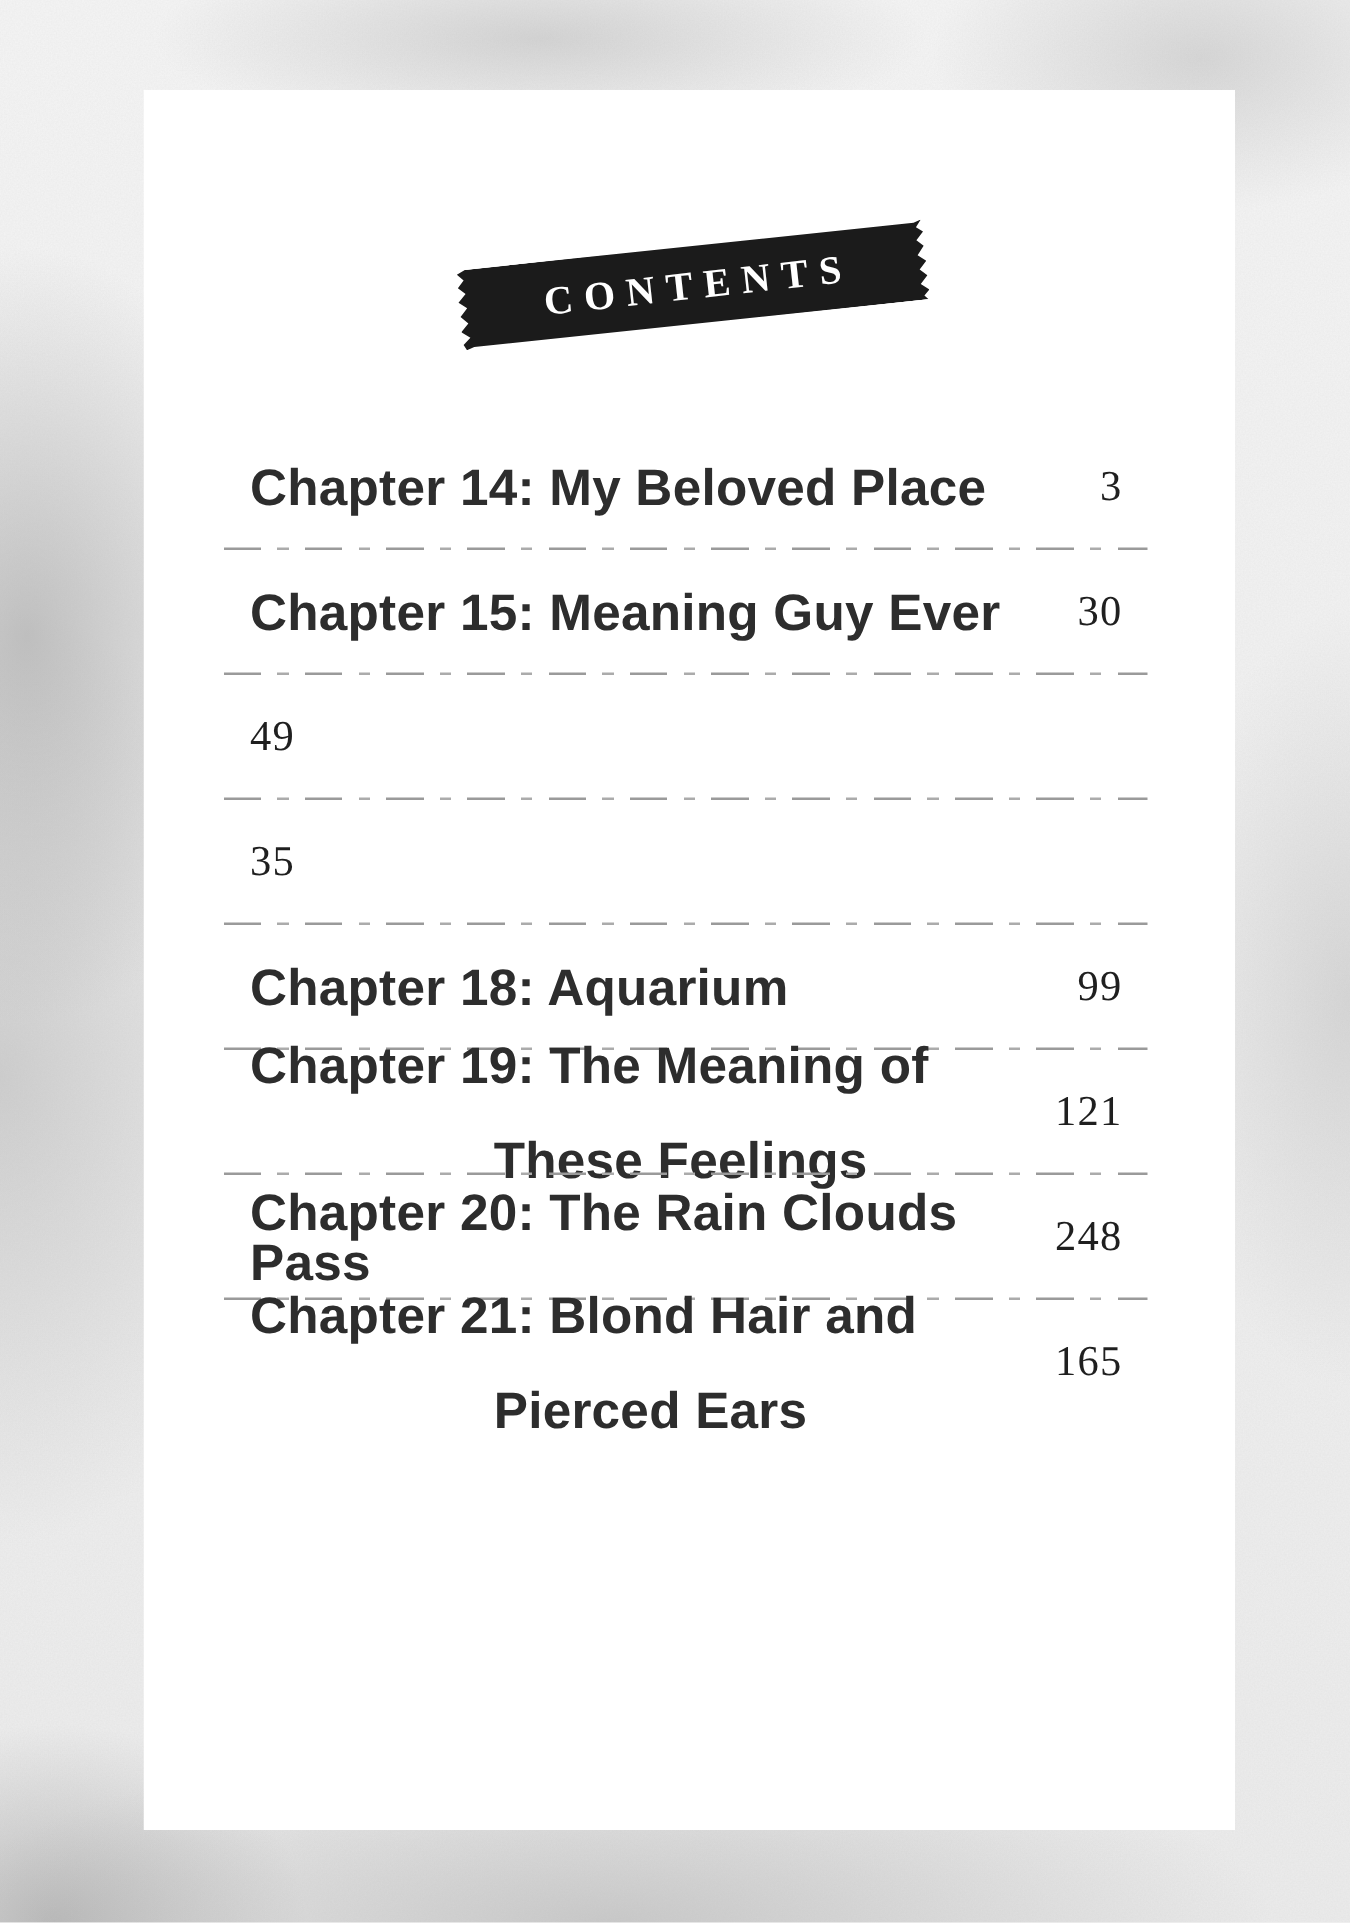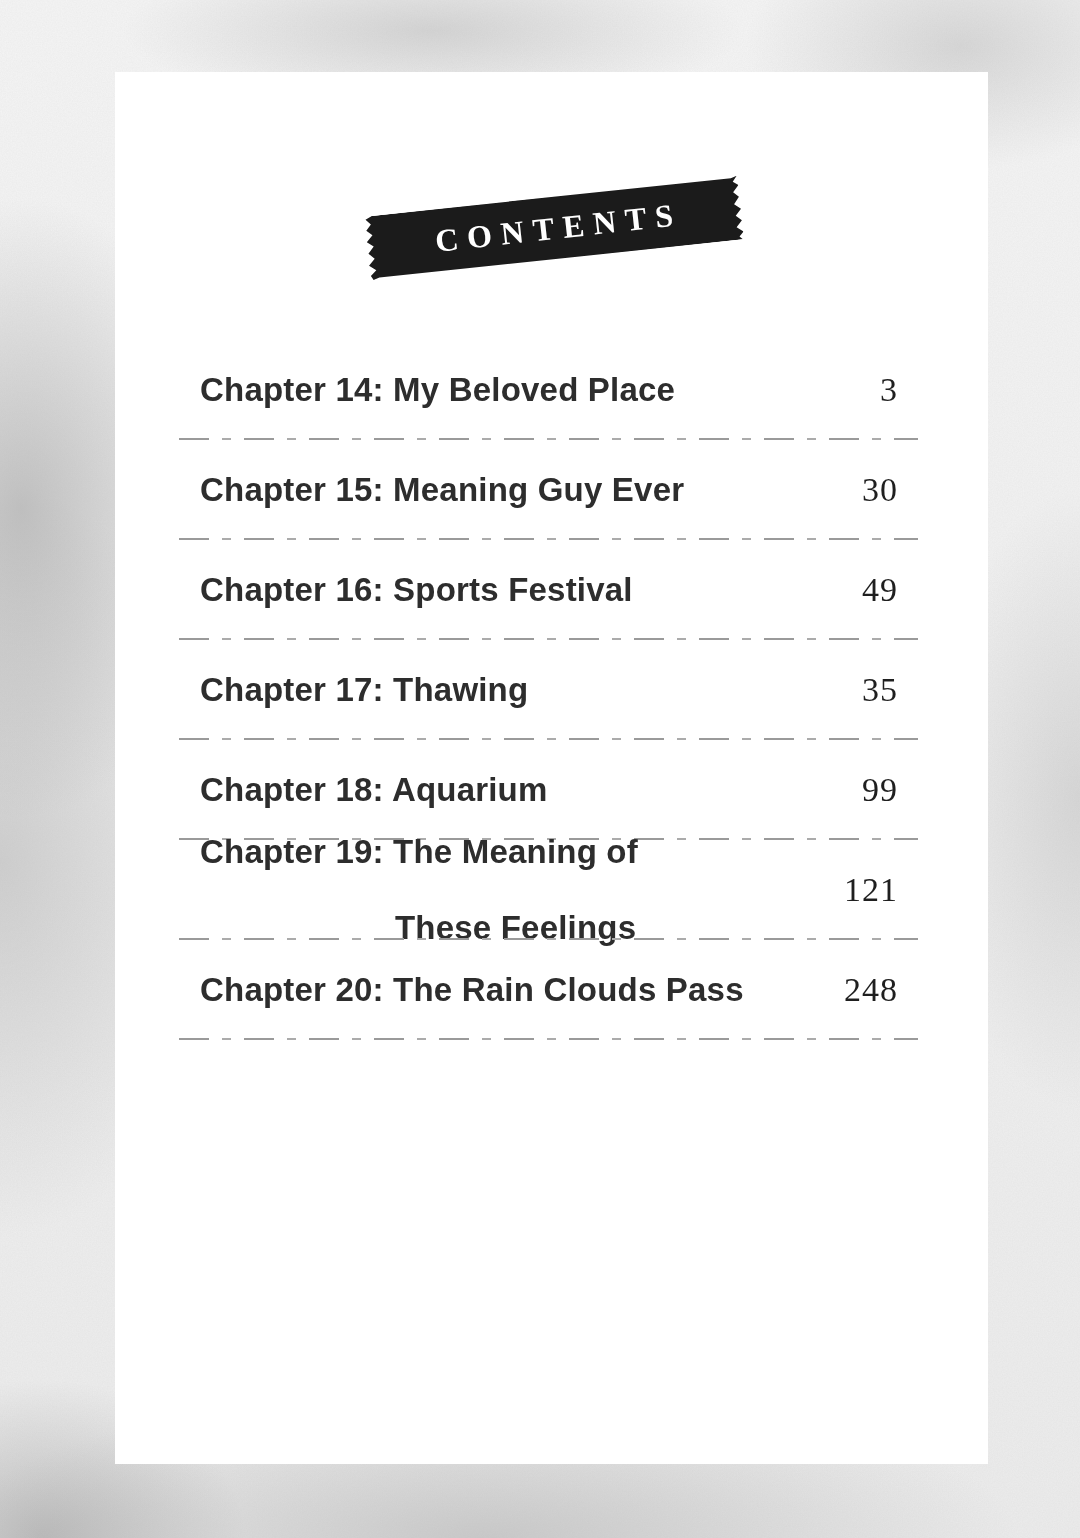--- a/index.html
+++ b/index.html
@@ -78,21 +78,21 @@
   .row {
     position: relative;
     height: 100px;
     display: flex;
     align-items: center;
     justify-content: space-between;
     padding: 0 20px 0 21px;
   }
 
   .title {
-    font-size: 33px;
+    font-size: 41px;
     font-weight: bold;
     letter-spacing: 0.2px;
     line-height: 40px;
     color: var(--title-text, #2d2d2d);
   }
 
   .title .line2 {
     display: block;
     padding-left: 195px;
     margin-top: 36px;
@@ -151,31 +151,25 @@
 
       <div class="row">
         <div class="title">
           <span>Chapter 15: Meaning Guy Ever</span>
         </div>
         <div class="num">30</div>
         <div class="divider"></div>
       </div>
 
       <div class="row">
-        <div class="title">
-          <span>Chapter 16: Sports Festival</span>
-        </div>
         <div class="num">49</div>
         <div class="divider"></div>
       </div>
 
       <div class="row">
-        <div class="title">
-          <span>Chapter 17: Thawing</span>
-        </div>
         <div class="num">35</div>
         <div class="divider"></div>
       </div>
 
       <div class="row">
         <div class="title">
           <span>Chapter 18: Aquarium</span>
         </div>
         <div class="num">99</div>
         <div class="divider"></div>
@@ -191,16 +185,23 @@
       </div>
 
       <div class="row">
         <div class="title">
           <span>Chapter 20: The Rain Clouds Pass</span>
         </div>
         <div class="num">248</div>
         <div class="divider"></div>
       </div>
 
+      <div class="row">
+        <div class="title">
+          <span>Chapter 21: Blond Hair and</span>
+          <span class="line2">Pierced Ears</span>
+        </div>
+        <div class="num">165</div>
+      </div>
 
     </div>
   </div>
 </div>
 
 </body></html>

